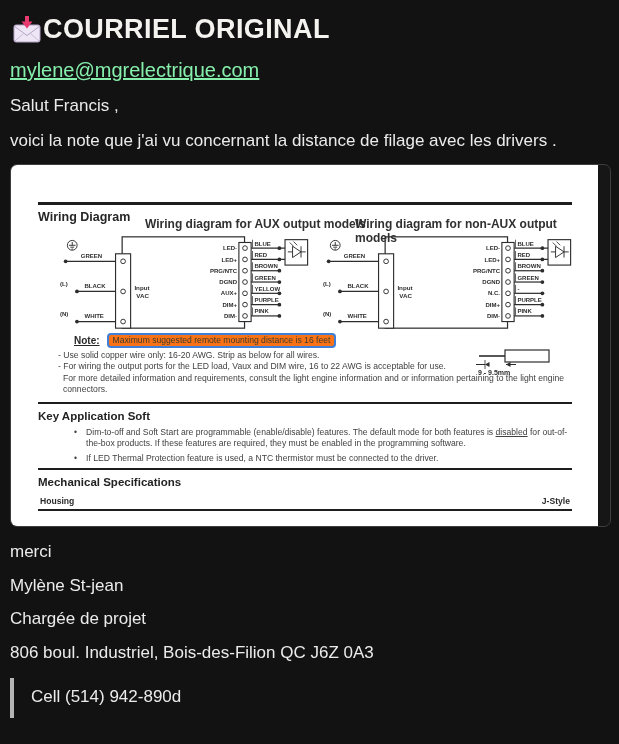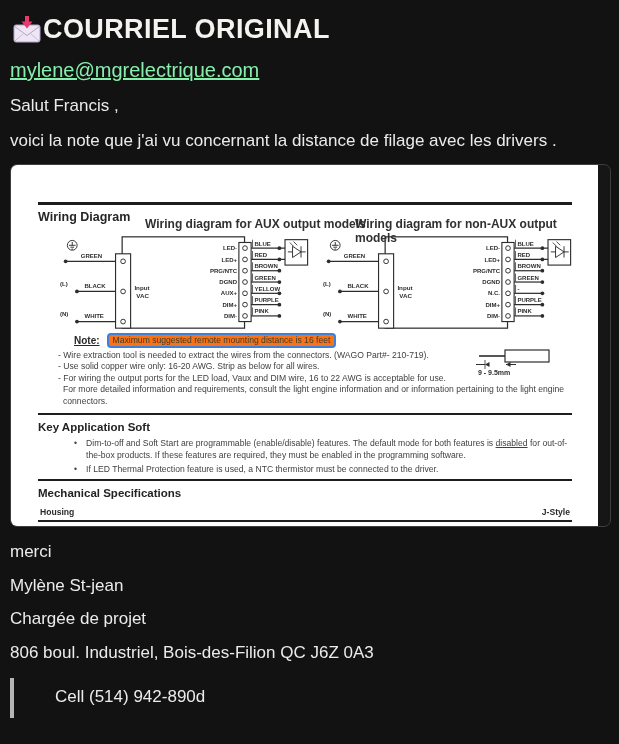--- a/index.html
+++ b/index.html
@@ -52,21 +52,21 @@
   .kan-item { display:flex; gap:9px; margin:1px 0 3px 36px; line-height:1.36; color:#414141; padding-right:2px; }
   .kan-item .bullet { flex:0 0 auto; }
   .kan-item .u { text-decoration:underline; }
 
   .mech-head { display:flex; font-weight:bold; color:#2b2b2b; padding:3px 2px 3px 2px; border-bottom:2px solid #1f1f1f; }
   .c0 { width:30%; } .c1 { width:38%; text-align:center; } .c2 { flex:1; text-align:right; }
 
   
   .sig { margin-top:15px; }
   .sig p { margin:13.5px 0; font-size:17px; color:#ebebeb; }
-  .quote { display:flex; margin-top:15px;gap:24px; }
+  .quote { display:flex; margin-top:15px; }
   .quote-bar { width:4px; background:#b5b5b5; margin-right:17px; min-height:40px; }
   .quote-text { font-size:17px; padding-top:9px; color:#ebebeb; }
 </style>
 </head>
 <body>
 
 <div class="page">
 
   <div class="hdr">
     <svg width="30" height="28" viewBox="0 0 30 28">
@@ -247,21 +247,20 @@
             <line x1="248" y1="9" x2="252" y2="13" stroke="#2d2d2d" stroke-width="0.9"></line>
           </svg>
       </div>
 
       <div class="note-wrap">
         <div class="note-row">
           <span class="note-label">Note:</span>
           <span class="note-highlight">Maximum suggested remote mounting distance is 16 feet</span>
         </div>
         <div class="note-bullets" id="note-bullets">
-            <div class="nb">- Wire extraction tool is needed to extract the wires from the connectors. (WAGO Part#- 210-719).</div>
             <div class="nb">- Use solid copper wire only: 16-20 AWG. Strip as below for all wires.</div>
             <div class="nb">- For wiring the output ports for the LED load, Vaux and DIM wire, 16 to 22 AWG is acceptable for use.</div>
             <div class="nb nodash">For more detailed information and requirements, consult the light engine information and or information pertaining to the light engine connectors.</div>
           </div>
         <svg class="strip-svg" width="80" height="30" viewBox="0 0 80 30">
           <line x1="3" y1="9" x2="29" y2="9" stroke="#2d2d2d" stroke-width="1.6"></line>
           <rect x="29" y="3" width="44" height="12" fill="none" stroke="#2d2d2d" stroke-width="1.2"></rect>
           <line x1="0" y1="17.5" x2="9" y2="17.5" stroke="#2d2d2d" stroke-width="1"></line>
           <path d="M9 17.5 l-4.5 -2.4 v4.8 Z" fill="#2d2d2d" transform="rotate(180 9 17.5)"></path>
           <line x1="40" y1="17.5" x2="30" y2="17.5" stroke="#2d2d2d" stroke-width="1"></line>

